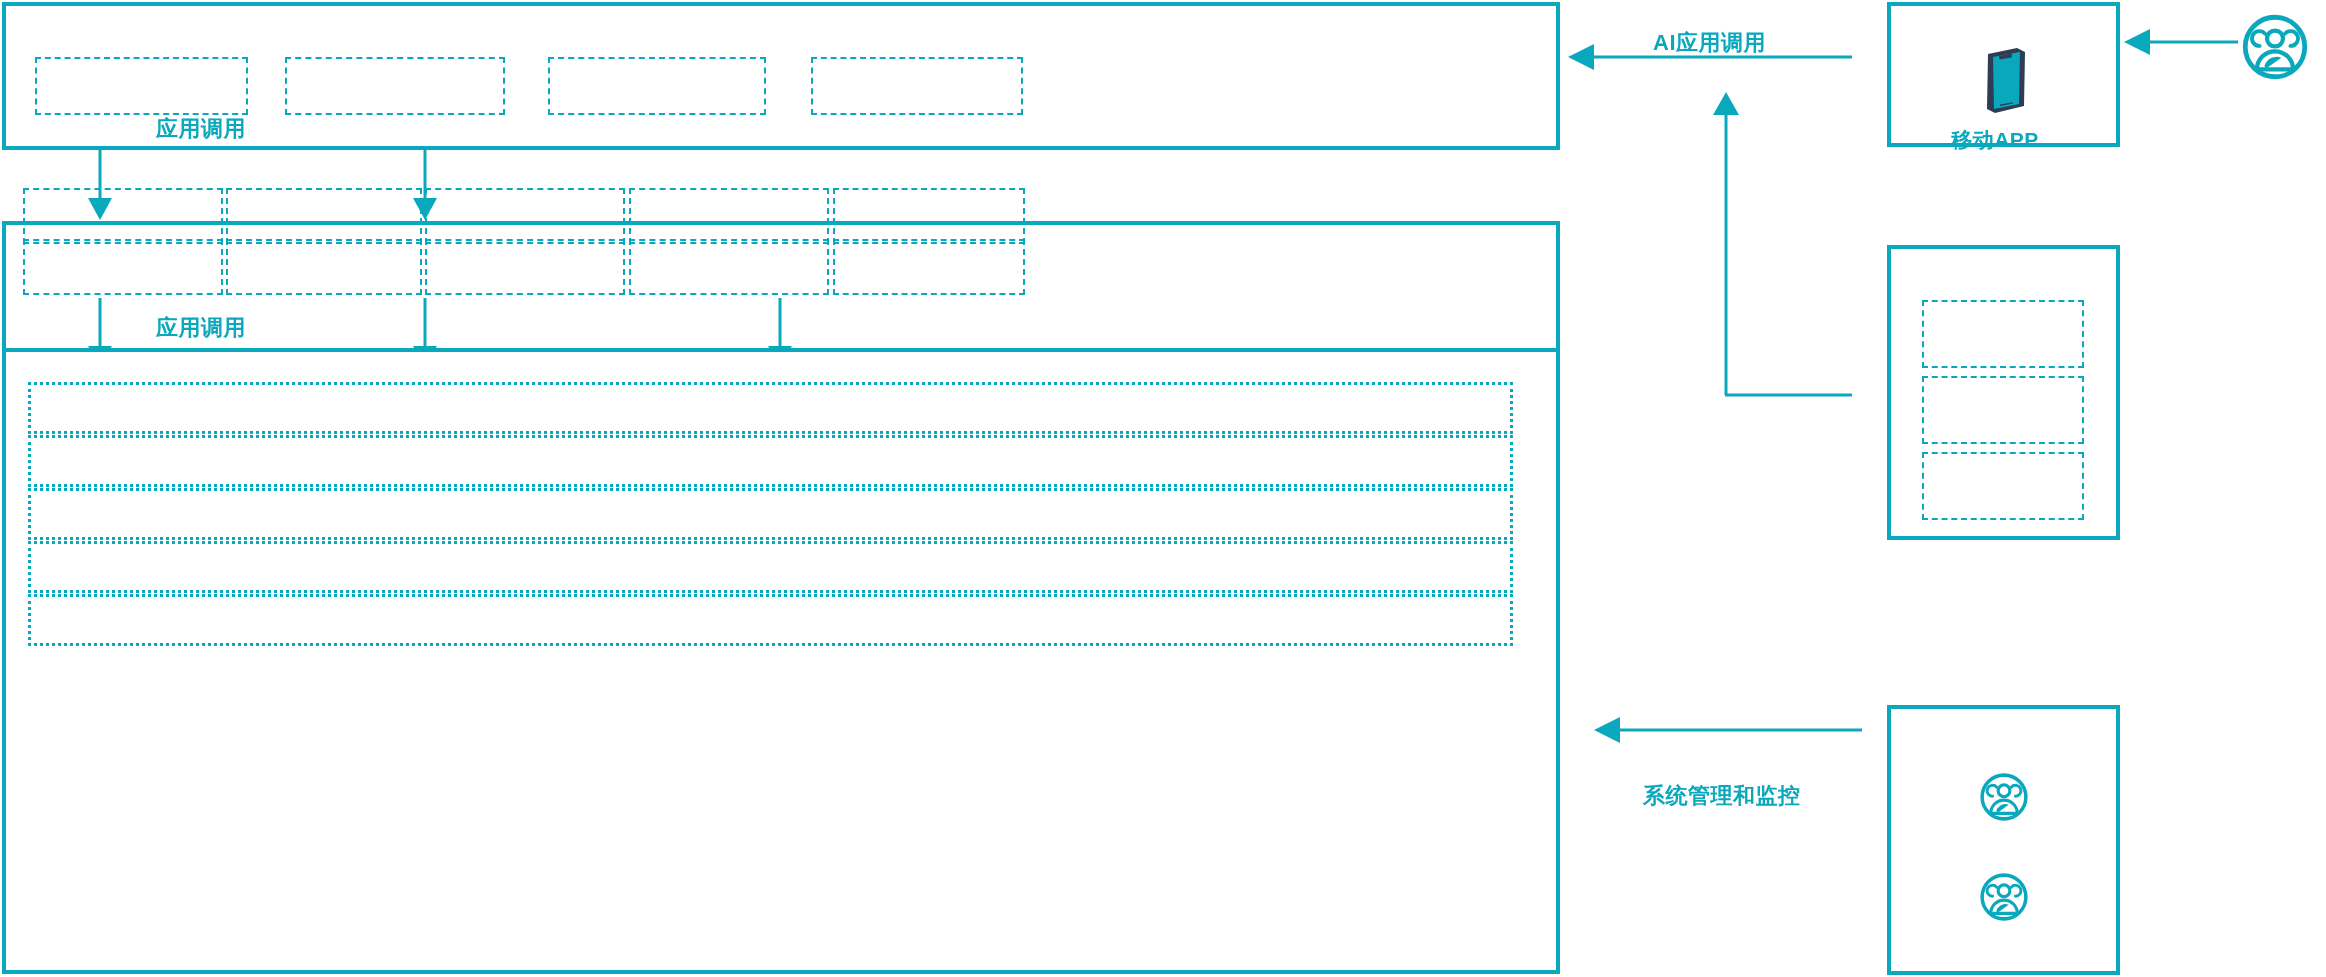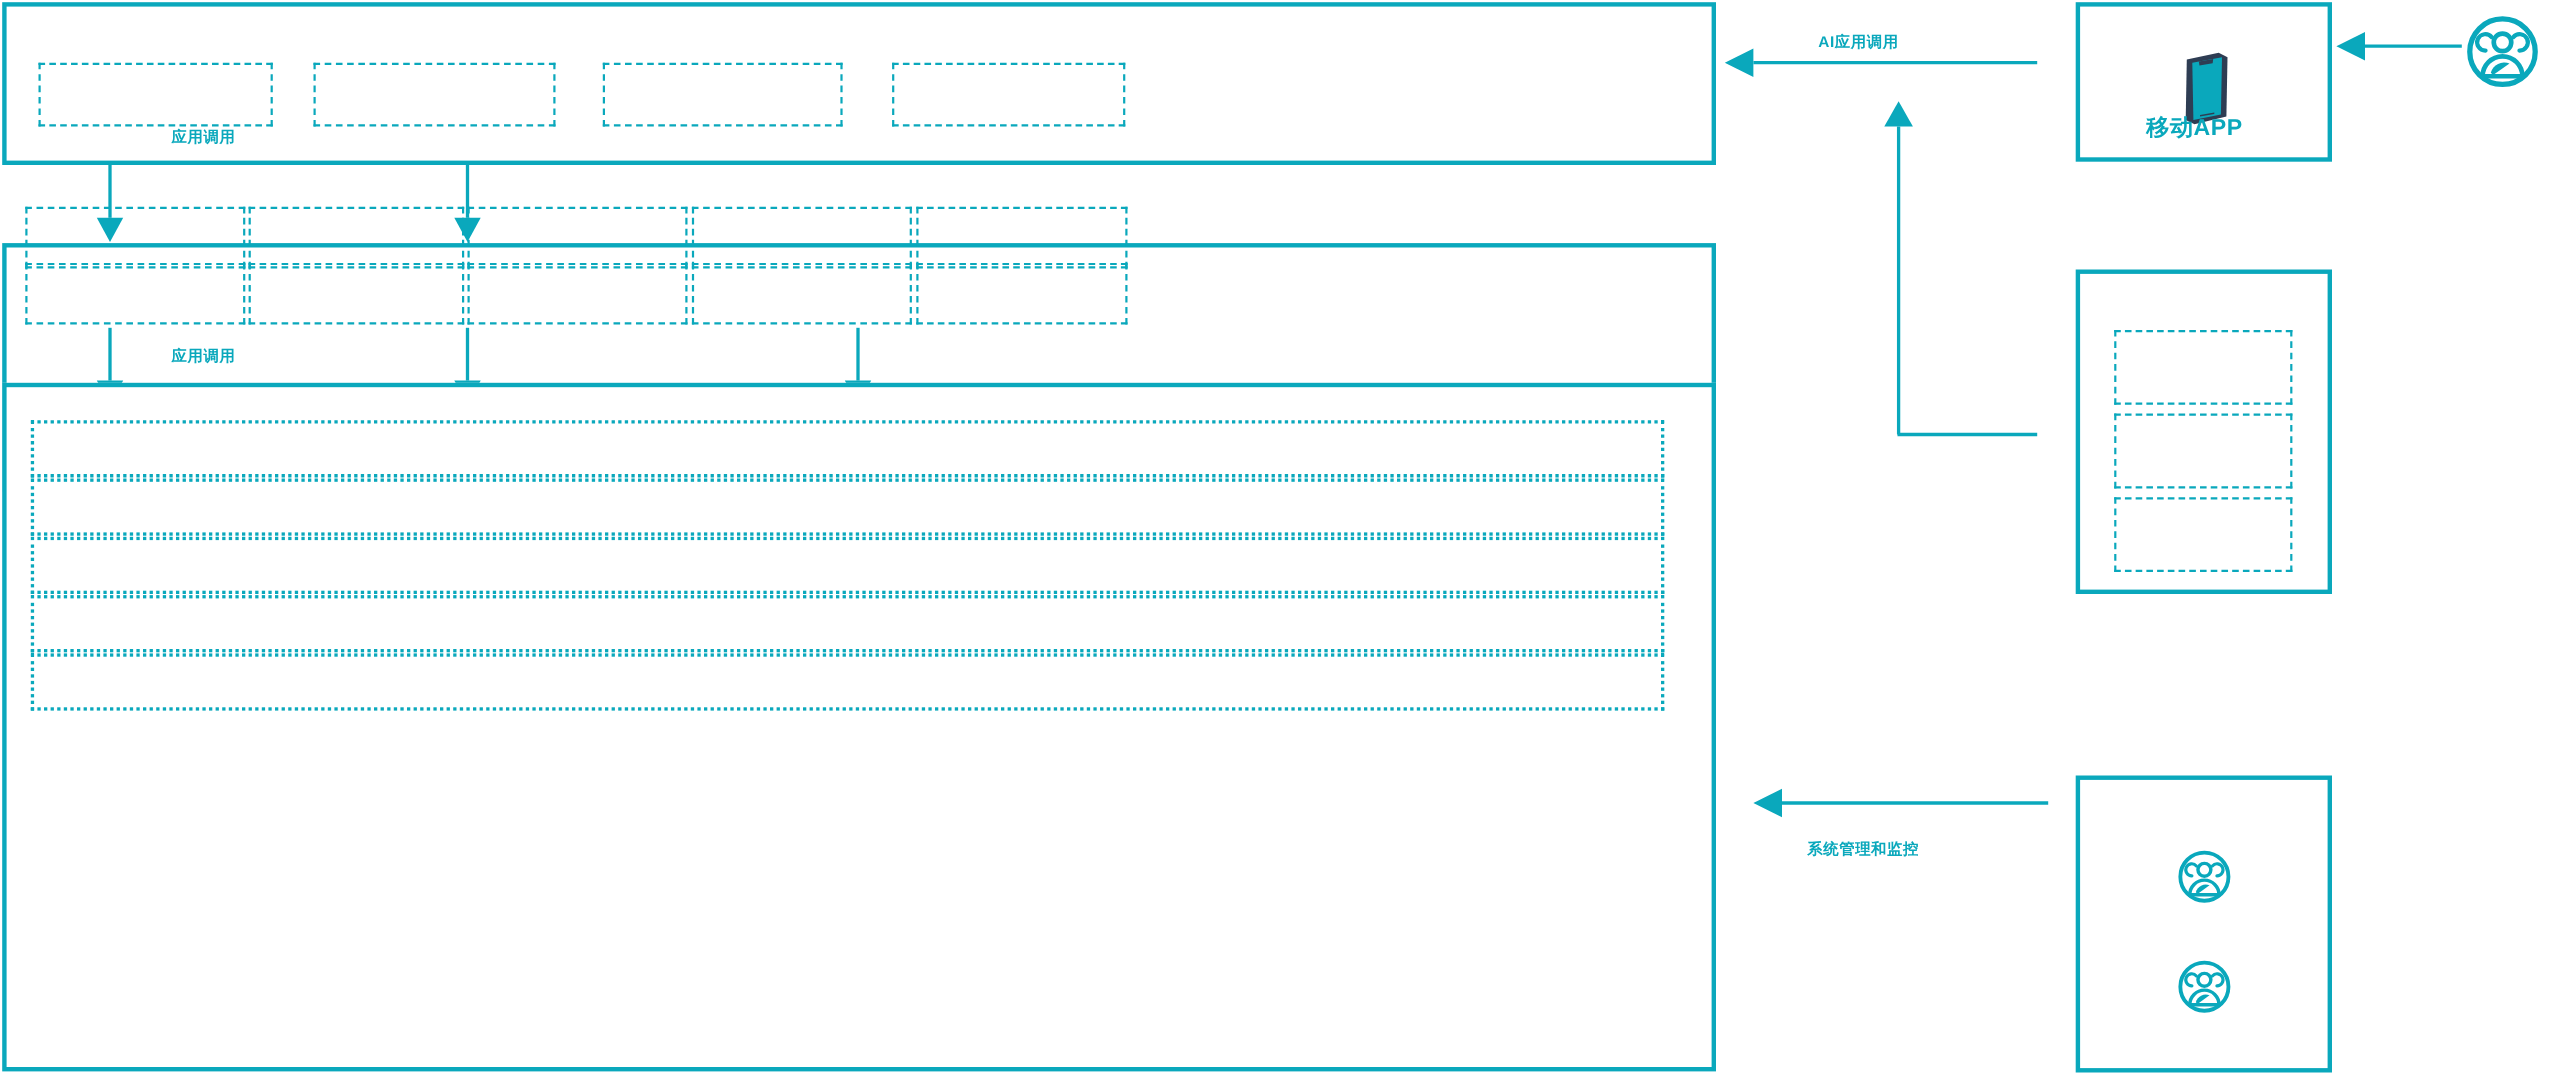--- a/index.html
+++ b/index.html
@@ -45,21 +45,21 @@
     position: absolute;
     overflow: visible;
   }
   .conn svg { display: block; overflow: visible; }
 
   
   .label {
     position: absolute;
     color: var(--teal);
     font-weight: bold;
-    font-size: 14px;
+    font-size: 22px;
     line-height: 1.1;
     white-space: nowrap;
     letter-spacing: 0.5px;
   }
   .caption {
     position: absolute;
     color: var(--teal);
     font-weight: bold;
     font-size: 21px;
     white-space: nowrap;
@@ -149,37 +149,37 @@
     </svg>
   </div>
   <div class="label" style="left:1653px; top:31px;">AI应用调用</div>
 
   <div class="conn" style="left:1590px; top:710px; width:275px; height:40px;">
     <svg width="275" height="40" viewBox="0 0 275 40">
       <line x1="30" y1="20" x2="272" y2="20" stroke="#0AA8BC" stroke-width="3"></line>
       <polygon points="30,7 30,33 4,20" fill="#0AA8BC"></polygon>
     </svg>
   </div>
-  <div class="label" style="left:1643px; top:764px;">系统管理和监控</div>
+  <div class="label" style="left:1643px; top:784px;">系统管理和监控</div>
 
   <div class="panel" style="left:1887px; top:2px; width:233px; height:145px;">
   </div>
   <div class="icon" style="left:1975px; top:42px;">
     <svg width="60" height="76" viewBox="0 0 60 76">
 
       <path d="M13 12 L42 6 L50 10 L49 64 L20 71 L12 67 Z" fill="#2E3D53"></path>
 
       <path d="M18 15 L45 10 L44 62 L19 67 Z" fill="#0AA8BC"></path>
 
       <path d="M24 14 L37 11.6 L36.5 15.5 L24.5 17.6 Z" fill="#2E3D53"></path>
 
       <path d="M25 62.5 L38 60.2 L38 61.6 L25 63.9 Z" fill="#2E3D53"></path>
     </svg>
   </div>
-  <div class="caption" style="left:1887px; top:102px; width:216px;">移动APP</div>
+  <div class="caption" style="left:1887px; top:126px; width:216px;">移动APP</div>
 
   <div class="panel" style="left:1887px; top:245px; width:233px; height:295px;">
   </div>
   <div class="slot" style="left:1922px; top:300px; width:162px; height:68px;"></div>
   <div class="slot" style="left:1922px; top:376px; width:162px; height:68px;"></div>
   <div class="slot" style="left:1922px; top:452px; width:162px; height:68px;"></div>
 
   <div class="panel" style="left:1887px; top:705px; width:233px; height:270px;">
   </div>
   <div class="icon" style="left:1979px; top:772px;">

